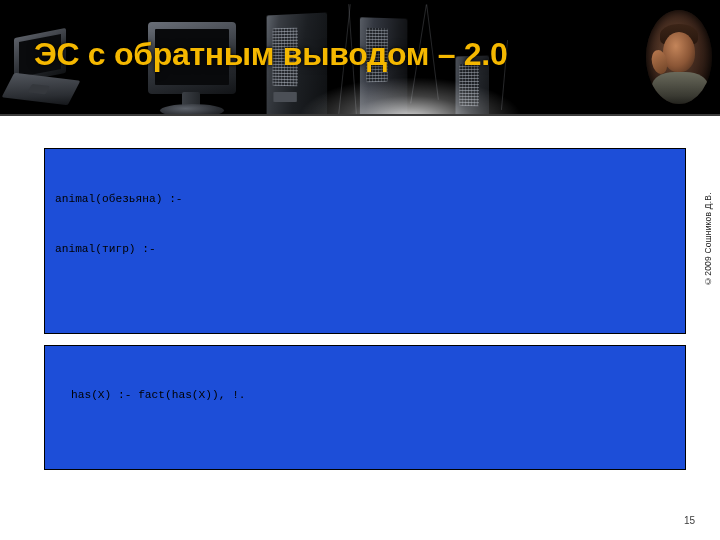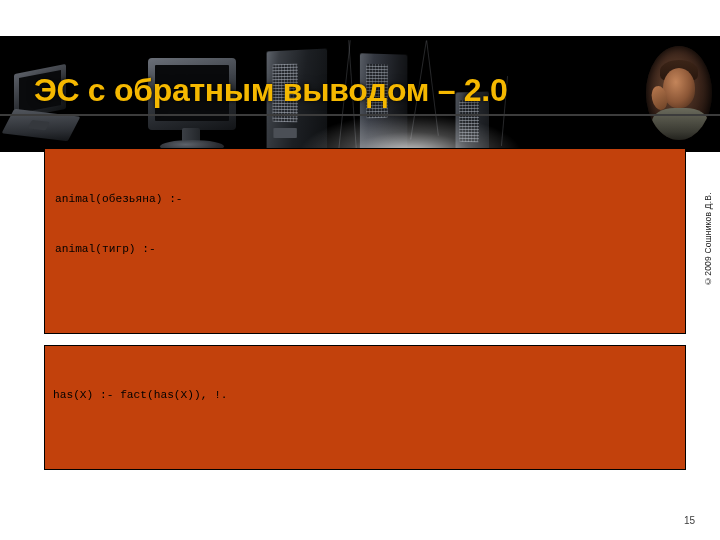--- a/index.html
+++ b/index.html
@@ -25,21 +25,20 @@
   }
 
   
   #header {
     position: absolute;
     left: 0; top: 0;
     width: 720px;
     height: 116px;
     background: #000000;
     overflow: hidden;
-    margin-top: 36px;
   }
   #header-underline {
     position: absolute;
     left: 0; top: 114px;
     width: 720px;
     height: 1.5px;
     background: #3c3c3c;
   }
 
   
@@ -234,39 +233,39 @@
     text-orientation: mixed;
     transform: rotate(180deg);
     letter-spacing: .2px;
     white-space: nowrap;
     text-align: left;
   }
 
   
   .code-block {
     position: absolute;
-    background: #c2410c;
+    background: #1d4ed8;
     border: 1px solid #000000;
     box-sizing: border-box;
     font-family: "Liberation Mono", "DejaVu Sans Mono", monospace;
     font-size: 11.2px;
     line-height: 16.6px;
     color: #000000;
     white-space: pre;
     overflow: hidden;
   }
   #code-block-rules {
     left: 44px; top: 148px;
     width: 642px; height: 186px;
     padding: 9px 0 0 10px;
   }
   #code-block-engine {
     left: 44px; top: 345px;
     width: 642px; height: 125px;
-    padding: 8px 0 0 8px;
+    padding: 8px 0 0 26px;
   }
   .code-line {
     display: block;
     height: 16.6px;
   }
 
   
   #page-number {
     position: absolute;
     left: 684px; top: 515px;

